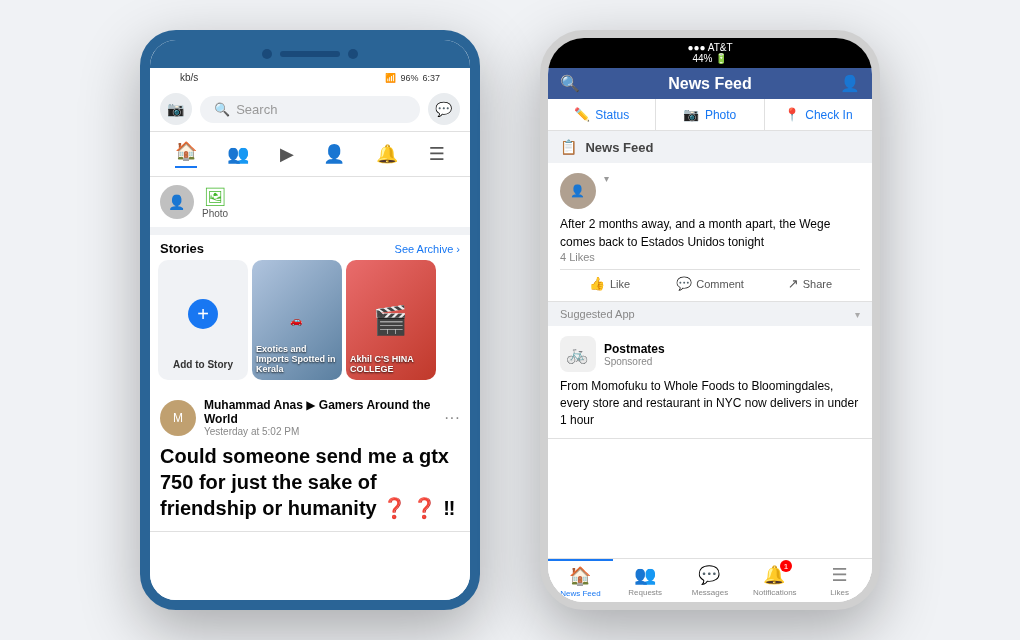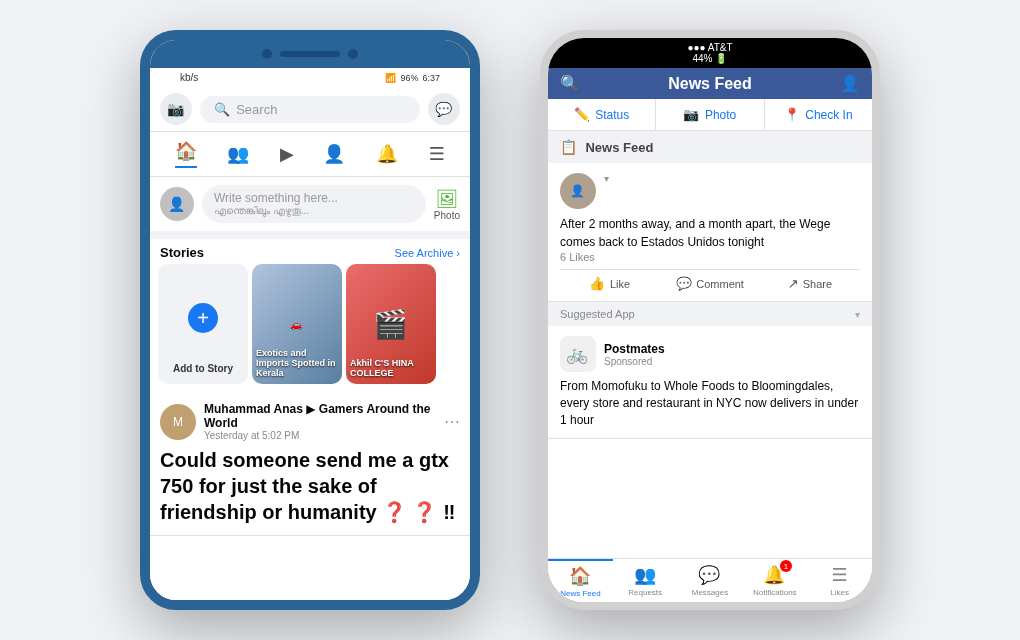--- a/index.html
+++ b/index.html
@@ -413,24 +413,20 @@
       <span class="nav-icon active">🏠</span>
       <span class="nav-icon">👥</span>
       <span class="nav-icon">▶</span>
       <span class="nav-icon">👤</span>
       <span class="nav-icon">🔔</span>
       <span class="nav-icon">☰</span>
     </div>
 
     <div class="write-post-box">
       <div class="avatar-circle">👤</div>
-      <div class="write-input">
-        <div>Write something here...</div>
-        <div style="font-size:10px;">എന്തെങ്കിലും എഴുതൂ...</div>
-      </div>
       <div class="photo-btn">
         <div class="photo-icon">🖼</div>
         <div>Photo</div>
       </div>
     </div>
 
     <div class="stories-header">
       <span class="label">Stories</span>
       <span class="see-archive">See Archive ›</span>
     </div>
@@ -505,21 +501,21 @@
       <span class="feed-icon">📋</span>
       <span>News Feed</span>
     </div>
 
     <div class="iphone-post">
       <div class="post-header">
         <div class="post-avatar">👤</div>
         <span class="chevron">▾</span>
       </div>
       <div class="post-body">After 2 months away, and a month apart, the Wege comes back to Estados Unidos tonight</div>
-      <div class="post-likes">6 Likes</div>
+      <div class="post-likes">4 Likes</div>
       <div class="reaction-row">
         <div class="reaction-btn">
           <span class="r-icon">👍</span>
           <span>Like</span>
         </div>
         <div class="reaction-btn">
           <span class="r-icon">💬</span>
           <span>Comment</span>
         </div>
         <div class="reaction-btn">

